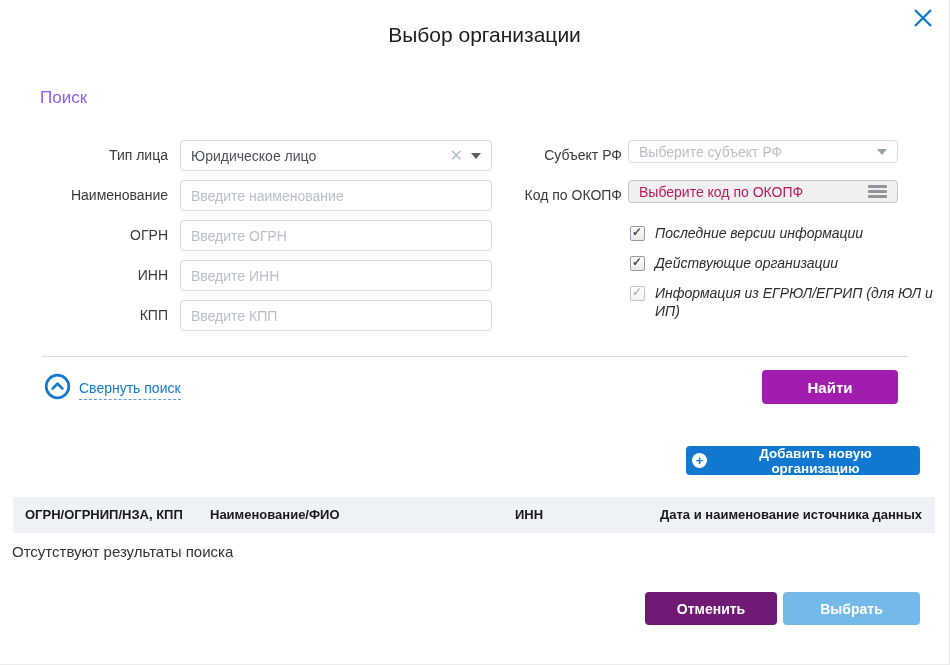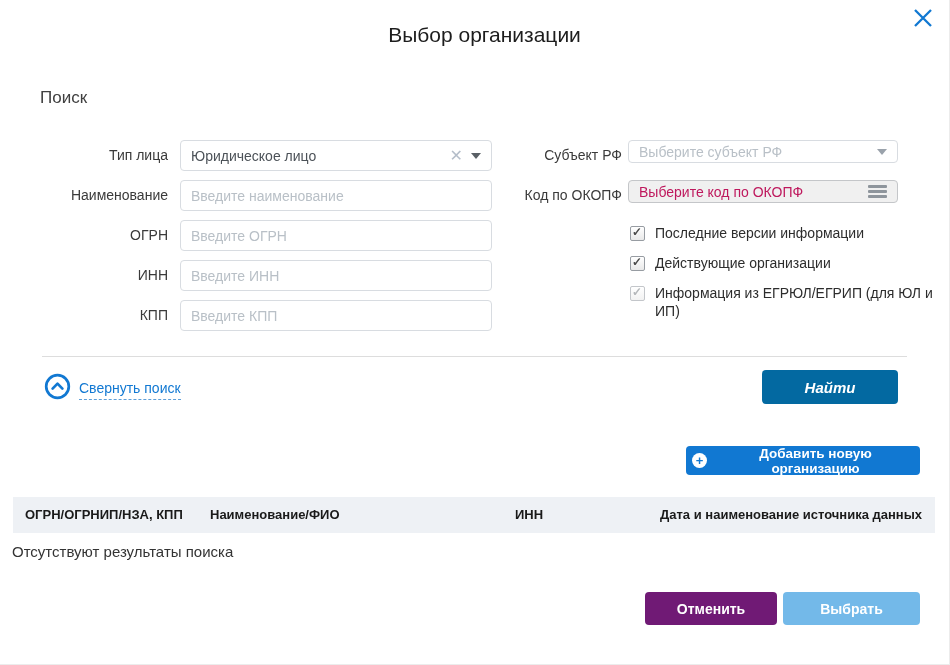--- a/index.html
+++ b/index.html
@@ -3,21 +3,21 @@
 <meta charset="utf-8">
 <style>
   html,body{margin:0;padding:0;background:#fff;}
   .dialog{
     position:relative;width:950px;height:665px;background:#fff;
     font-family:"Liberation Sans",sans-serif;color:#2d2d2d;overflow:hidden;
     border-right:1px solid #ececec;border-bottom:1px solid #ececec;box-sizing:border-box;
   }
   .title{position:absolute;top:23px;left:0;right:0;text-align:center;font-size:21px;color:#1d1d1d;margin-left:20px;}
   .close-btn{position:absolute;top:5px;right:13px;width:26px;height:26px;cursor:pointer;}
-  .search-heading{position:absolute;top:88px;left:40px;font-size:17px;color:#404040;}
+  .search-heading{position:absolute;top:88px;left:40px;font-size:17px;color:#8b5cf6;}
 
   .row{position:absolute;height:31px;}
   .row-l{left:0;width:460px;}
   .row-r{left:490px;width:420px;}
   .r1{top:140px}.r2{top:180px}.r3{top:220px}.r4{top:260px}.r5{top:300px}
   .row .lbl{position:absolute;left:0;top:0;line-height:31px;font-size:14px;color:#3a3a3a;text-align:right;white-space:nowrap;}
   .row-l .lbl{width:168px;}
   .row-r .lbl{width:132px;}
   .row-l .fld{position:absolute;left:180px;top:0;width:312px;height:31px;box-sizing:border-box;}
   .row-r .fld{position:absolute;left:138px;top:0;width:270px;height:23px;box-sizing:border-box;}
@@ -39,31 +39,31 @@
   .menu-icon{display:flex;flex-direction:column;gap:2px;cursor:pointer;flex:none;}
   .menu-icon div{width:19px;height:3px;background:#8e959c;border-radius:1px;}
 
   .cbx-list{position:absolute;left:630px;top:224px;width:312px;}
   .cbx-item{display:flex;margin-bottom:12px;align-items:flex-start;}
   .cbx{width:13px;height:13px;border:1px solid #979ca2;border-radius:2px;background:linear-gradient(#fff,#e9e9e9);
     position:relative;flex:none;margin-top:2px;cursor:pointer;}
   .cbx::after{content:"✓";position:absolute;top:-2px;left:1px;font-size:12px;font-weight:bold;color:#4a4a4a;}
   .cbx.disabled{border-color:#c3c6ca;background:linear-gradient(#fff,#f2f2f2);}
   .cbx.disabled::after{color:#b4b7ba;}
-  .cbx-label{margin-left:10px;font-size:14px;line-height:18px;color:#2d2d2d;width:280px;}
+  .cbx-label{margin-left:10px;font-size:14px;line-height:18px;color:#2d2d2d;width:280px;font-style:italic;}
 
   .divider{position:absolute;top:356px;left:42px;right:42px;height:1px;background:#ddd;}
 
   .collapse-icon{position:absolute;left:44px;top:373px;width:27px;height:27px;cursor:pointer;}
   .collapse-link{position:absolute;left:79px;top:380px;font-size:14px;color:#1178d2;
     border-bottom:1px dashed #5d9fd9;padding-bottom:3px;cursor:pointer;}
 
   .btn{position:absolute;border:none;border-radius:4px;color:#fff;font-family:"Liberation Sans",sans-serif;
     font-weight:bold;cursor:pointer;display:flex;align-items:center;justify-content:center;}
-  .btn-find{left:762px;top:370px;width:136px;height:34px;background:#0369a1;font-size:15px;font-style:italic;}
+  .btn-find{left:762px;top:370px;width:136px;height:34px;background:#a21caf;font-size:15px;}
   .btn-add{left:686px;top:446px;width:234px;height:29px;background:#1178d2;font-size:13.5px;gap:10px;}
   .plus-circle{width:15px;height:15px;border-radius:50%;background:#fff;color:#1178d2;font-size:13px;
     font-weight:bold;line-height:15px;text-align:center;flex:none;}
   .btn-cancel{left:645px;top:592px;width:132px;height:33px;background:#701a75;font-size:14px;}
   .btn-select{left:783px;top:592px;width:137px;height:33px;background:#73b9e9;font-size:14px;}
 
   .table-header{position:absolute;left:13px;top:497px;width:922px;height:36px;background:#eef1f5;}
   .table-header span{position:absolute;top:0;line-height:36px;font-size:13px;font-weight:bold;color:#1a1a1a;white-space:nowrap;text-align:center;}
   .th1{left:12px;}.th2{left:197px;}.th3{left:502px;}.th4{left:647px;}
 

